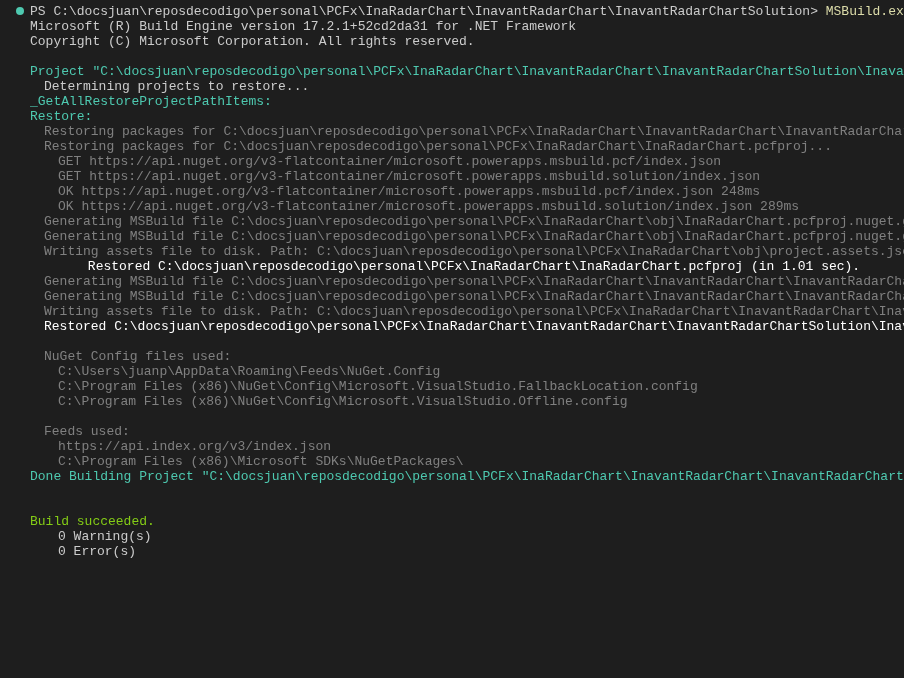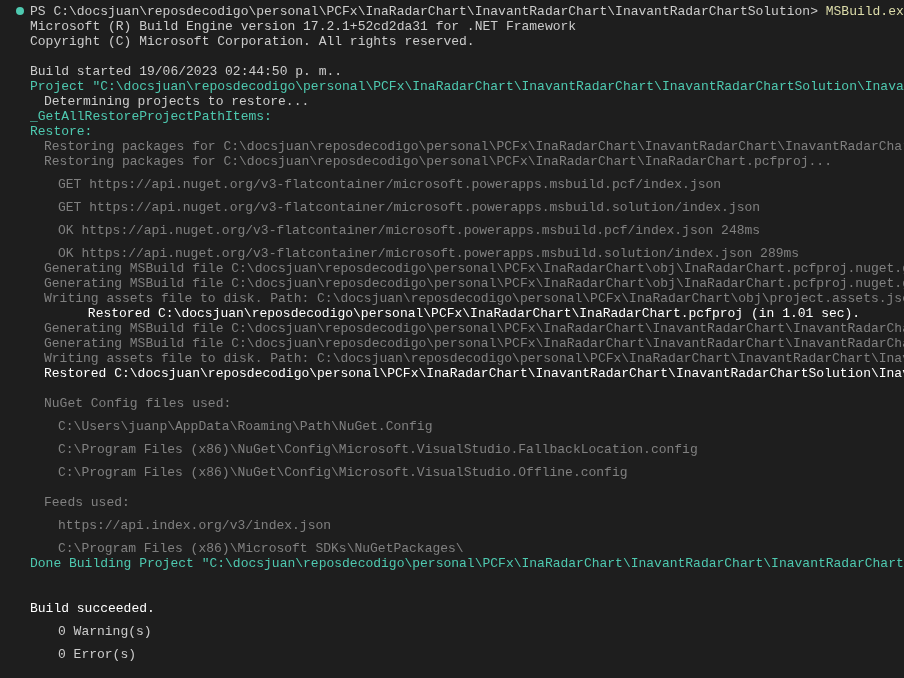--- a/index.html
+++ b/index.html
@@ -31,55 +31,53 @@
       color: #4ec9b0;
     }
     .white {
       color: #ffffff;
       text-align: center;
     }
     .gray {
       color: #808080;
     }
     .green {
-      color: #ffffff;
+      color: #84cc16;
     }
     .bullet {
       display: inline-block;
       width: 8px;
       height: 8px;
       background-color: #4ec9b0;
       border-radius: 50%;
       margin-right: 6px;
       vertical-align: middle;
       position: relative;
       top: -1px;
     }
     .indent1 {
       padding-left: 14px;
     }
     .indent2 {
       padding-left: 28px;
     }
     .indent3 {
       padding-left: 42px;
-      margin-top: 8px;
     }
   </style>
 </head>
 <body>
 
 <div>
 
 <div class="line"><span class="bullet"></span><span class="prompt-prefix">PS C:\docsjuan\reposdecodigo\personal\PCFx\InaRadarChart\InavantRadarChart\InavantRadarChartSolution&gt; </span><span class="command">MSBuild.exe</span></div>
 
 <div class="line indent1">Microsoft (R) Build Engine version 17.2.1+52cd2da31 for .NET Framework</div>
 <div class="line indent1">Copyright (C) Microsoft Corporation. All rights reserved.</div>
 <div class="line">&nbsp;</div>
-<div class="line indent1">Build started 19/06/2023 02:44:50 p. m..</div>
 <div class="line cyan indent1">Project "C:\docsjuan\reposdecodigo\personal\PCFx\InaRadarChart\InavantRadarChart\InavantRadarChartSolution\InavantRadarChartSo</div>
 <div class="line indent2">Determining projects to restore...</div>
 <div class="line cyan indent1">_GetAllRestoreProjectPathItems:</div>
 <div class="line cyan indent1">Restore:</div>
 
 <div class="line gray indent2">Restoring packages for C:\docsjuan\reposdecodigo\personal\PCFx\InaRadarChart\InavantRadarChart\InavantRadarChartSolution\Ina</div>
 <div class="line gray indent2">Restoring packages for C:\docsjuan\reposdecodigo\personal\PCFx\InaRadarChart\InaRadarChart.pcfproj...</div>
 <div class="line gray indent3">GET https://api.nuget.org/v3-flatcontainer/microsoft.powerapps.msbuild.pcf/index.json</div>
 <div class="line gray indent3">GET https://api.nuget.org/v3-flatcontainer/microsoft.powerapps.msbuild.solution/index.json</div>
 <div class="line gray indent3">OK https://api.nuget.org/v3-flatcontainer/microsoft.powerapps.msbuild.pcf/index.json 248ms</div>
@@ -88,21 +86,21 @@
 <div class="line gray indent2">Generating MSBuild file C:\docsjuan\reposdecodigo\personal\PCFx\InaRadarChart\obj\InaRadarChart.pcfproj.nuget.g.targets.</div>
 <div class="line gray indent2">Writing assets file to disk. Path: C:\docsjuan\reposdecodigo\personal\PCFx\InaRadarChart\obj\project.assets.json</div>
 <div class="line white indent2">Restored C:\docsjuan\reposdecodigo\personal\PCFx\InaRadarChart\InaRadarChart.pcfproj (in 1.01 sec).</div>
 <div class="line gray indent2">Generating MSBuild file C:\docsjuan\reposdecodigo\personal\PCFx\InaRadarChart\InavantRadarChart\InavantRadarChartSolution\ob</div>
 <div class="line gray indent2">Generating MSBuild file C:\docsjuan\reposdecodigo\personal\PCFx\InaRadarChart\InavantRadarChart\InavantRadarChartSolution\ob</div>
 <div class="line gray indent2">Writing assets file to disk. Path: C:\docsjuan\reposdecodigo\personal\PCFx\InaRadarChart\InavantRadarChart\InavantRadarChart</div>
 <div class="line white indent2">Restored C:\docsjuan\reposdecodigo\personal\PCFx\InaRadarChart\InavantRadarChart\InavantRadarChartSolution\InavantRadarChart</div>
 
 <div class="line">&nbsp;</div>
 <div class="line gray indent2">NuGet Config files used:</div>
-<div class="line gray indent3">C:\Users\juanp\AppData\Roaming\Path\NuGet.Config</div>
+<div class="line gray indent3">C:\Users\juanp\AppData\Roaming\Feeds\NuGet.Config</div>
 <div class="line gray indent3">C:\Program Files (x86)\NuGet\Config\Microsoft.VisualStudio.FallbackLocation.config</div>
 <div class="line gray indent3">C:\Program Files (x86)\NuGet\Config\Microsoft.VisualStudio.Offline.config</div>
 
 <div class="line">&nbsp;</div>
 <div class="line gray indent2">Feeds used:</div>
 <div class="line gray indent3">https://api.index.org/v3/index.json</div>
 <div class="line gray indent3">C:\Program Files (x86)\Microsoft SDKs\NuGetPackages\</div>
 
 <div class="line cyan indent1">Done Building Project "C:\docsjuan\reposdecodigo\personal\PCFx\InaRadarChart\InavantRadarChart\InavantRadarChartSolution\Inava</div>
 <div class="line">&nbsp;</div>

